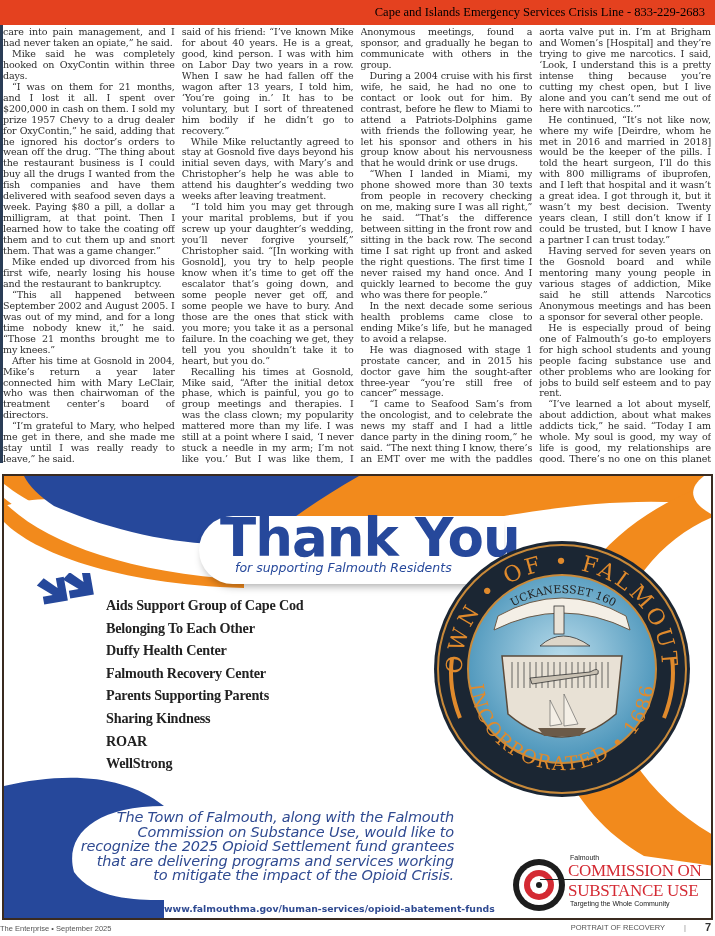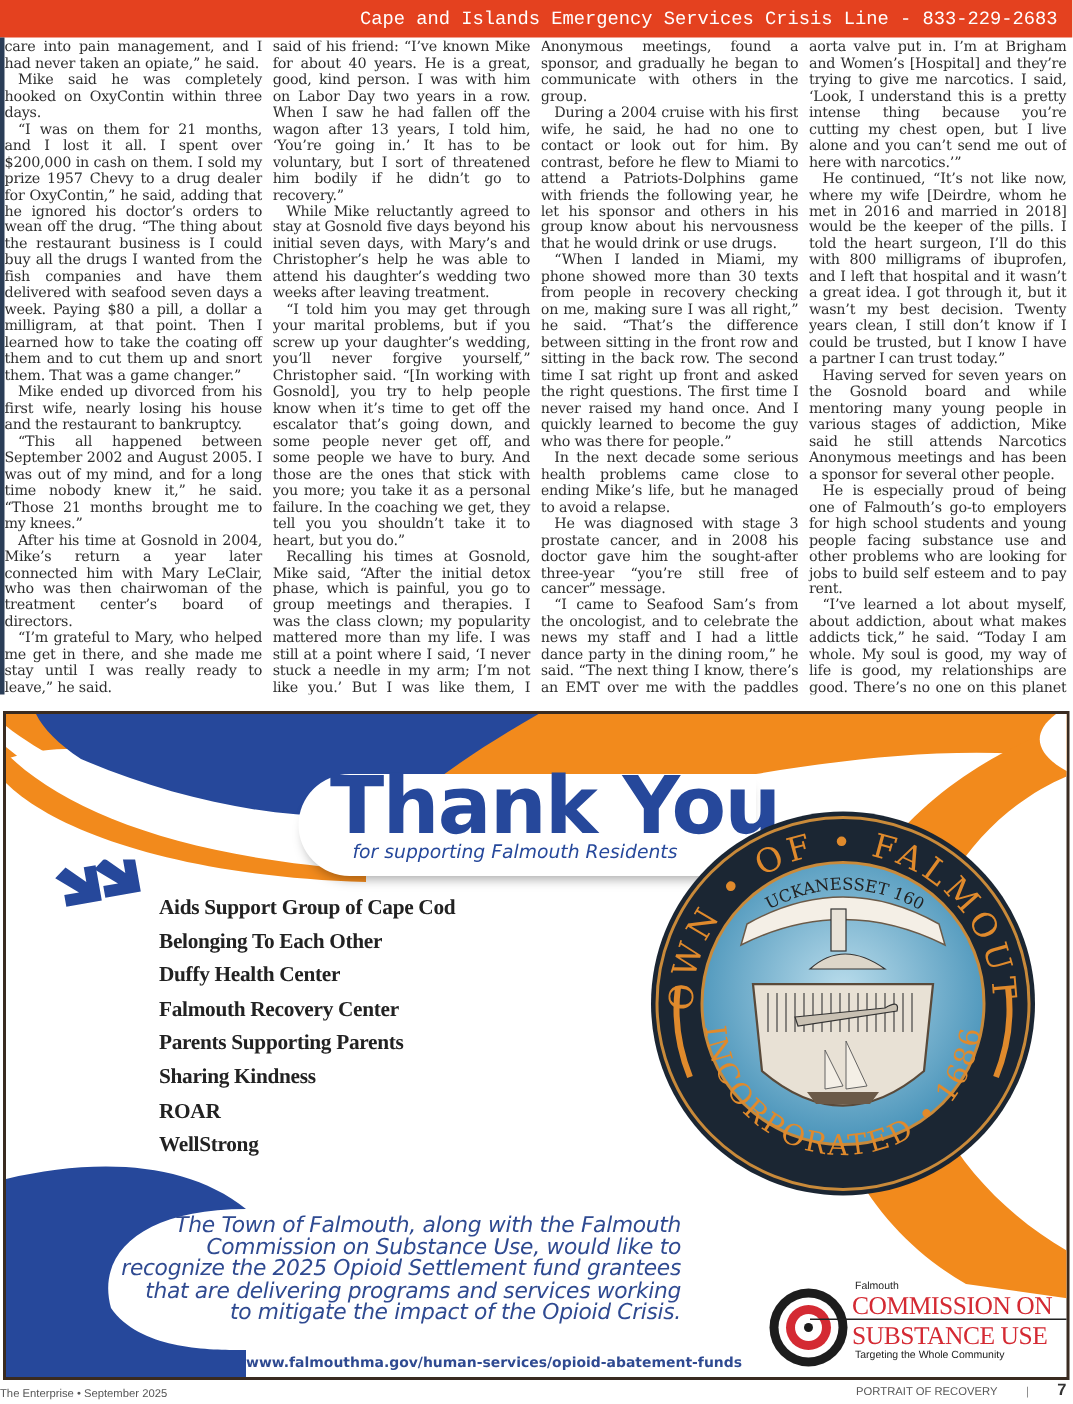--- a/index.html
+++ b/index.html
@@ -1,22 +1,22 @@
 <!DOCTYPE html>
 <html><head>
   <meta charset="utf-8">
   <style>
     * { margin: 0; padding: 0; box-sizing: border-box; }
     html, body { width: 715px; height: 936px; overflow: hidden; background: #ffffff; }
     body { position: relative; font-family: "DejaVu Serif", serif; color: #2a2a2a; }
 
     .top-banner {
       position: absolute; left: 0; top: 0; width: 715px; height: 25px;
-      background: #e4411f; color: #ffffff;
-      font-family: Liberation Mono, monospace; font-size: 12.5px;
+      background: #e4411f; color: #000000;
+      font-family: Liberation Serif, serif; font-size: 12.5px;
       display: flex; align-items: center; justify-content: flex-end; padding-right: 10px;
     }
     .left-edge { position: absolute; left: 0; top: 25px; width: 3px; height: 438px; background: #2a3d57; }
 
     .columns { position: absolute; left: 3px; top: 27px; width: 712px; height: 436px; display: flex; gap: 7px; padding-right: 4px; }
     .col {
       flex: 1; font-size: 9.55px; line-height: 10.95px; text-align: justify;
       font-family: "DejaVu Serif", serif; color: #2e2e2e; overflow: hidden; letter-spacing: -0.15px;
     }
     .col p { text-indent: 9px; margin: 0; }
@@ -93,21 +93,21 @@
       <p class="cont">said of his friend: “I’ve known Mike for about 40 years. He is a great, good, kind person. I was with him on Labor Day two years in a row. When I saw he had fallen off the wagon after 13 years, I told him, ‘You’re going in.’ It has to be voluntary, but I sort of threatened him bodily if he didn’t go to recovery.”</p>
       <p>While Mike reluctantly agreed to stay at Gosnold five days beyond his initial seven days, with Mary’s and Christopher’s help he was able to attend his daughter’s wedding two weeks after leaving treatment.</p>
       <p>“I told him you may get through your marital problems, but if you screw up your daughter’s wedding, you’ll never forgive yourself,” Christopher said. “[In working with Gosnold], you try to help people know when it’s time to get off the escalator that’s going down, and some people never get off, and some people we have to bury. And those are the ones that stick with you more; you take it as a personal failure. In the coaching we get, they tell you you shouldn’t take it to heart, but you do.”</p>
       <p>Recalling his times at Gosnold, Mike said, “After the initial detox phase, which is painful, you go to group meetings and therapies. I was the class clown; my popularity mattered more than my life. I was still at a point where I said, ‘I never stuck a needle in my arm; I’m not like you.’ But I was like them, I know that now. I don’t think I took it as seriously as I should have.”</p>
     </div>
   <div class="col">
       <p class="cont">Anonymous meetings, found a sponsor, and gradually he began to communicate with others in the group.</p>
       <p>During a 2004 cruise with his first wife, he said, he had no one to contact or look out for him. By contrast, before he flew to Miami to attend a Patriots-Dolphins game with friends the following year, he let his sponsor and others in his group know about his nervousness that he would drink or use drugs.</p>
       <p>“When I landed in Miami, my phone showed more than 30 texts from people in recovery checking on me, making sure I was all right,” he said. “That’s the difference between sitting in the front row and sitting in the back row. The second time I sat right up front and asked the right questions. The first time I never raised my hand once. And I quickly learned to become the guy who was there for people.”</p>
       <p>In the next decade some serious health problems came close to ending Mike’s life, but he managed to avoid a relapse.</p>
-      <p>He was diagnosed with stage 3 prostate cancer, and in 2008 his doctor gave him the sought-after three-year “you’re still free of cancer” message.</p>
+      <p>He was diagnosed with stage 1 prostate cancer, and in 2015 his doctor gave him the sought-after three-year “you’re still free of cancer” message.</p>
       <p>“I came to Seafood Sam’s from the oncologist, and to celebrate the news my staff and I had a little dance party in the dining room,” he said. “The next thing I know, there’s an EMT over me with the paddles saying ‘unresponsive 53-year-old male.’ At that point I had to get open heart surgery to have a new</p>
     </div>
   <div class="col">
       <p class="cont">aorta valve put in. I’m at Brigham and Women’s [Hospital] and they’re trying to give me narcotics. I said, ‘Look, I understand this is a pretty intense thing because you’re cutting my chest open, but I live alone and you can’t send me out of here with narcotics.’”</p>
       <p>He continued, “It’s not like now, where my wife [Deirdre, whom he met in 2016 and married in 2018] would be the keeper of the pills. I told the heart surgeon, I’ll do this with 800 milligrams of ibuprofen, and I left that hospital and it wasn’t a great idea. I got through it, but it wasn’t my best decision. Twenty years clean, I still don’t know if I could be trusted, but I know I have a partner I can trust today.”</p>
       <p>Having served for seven years on the Gosnold board and while mentoring many young people in various stages of addiction, Mike said he still attends Narcotics Anonymous meetings and has been a sponsor for several other people.</p>
       <p>He is especially proud of being one of Falmouth’s go-to employers for high school students and young people facing substance use and other problems who are looking for jobs to build self esteem and to pay rent.</p>
       <p>“I’ve learned a lot about myself, about addiction, about what makes addicts tick,” he said. “Today I am whole. My soul is good, my way of life is good, my relationships are good. There’s no one on this planet that I can’t look in the eye. And I still go out of my way to help the underdog every single day.”</p>
     </div>
 </div>

